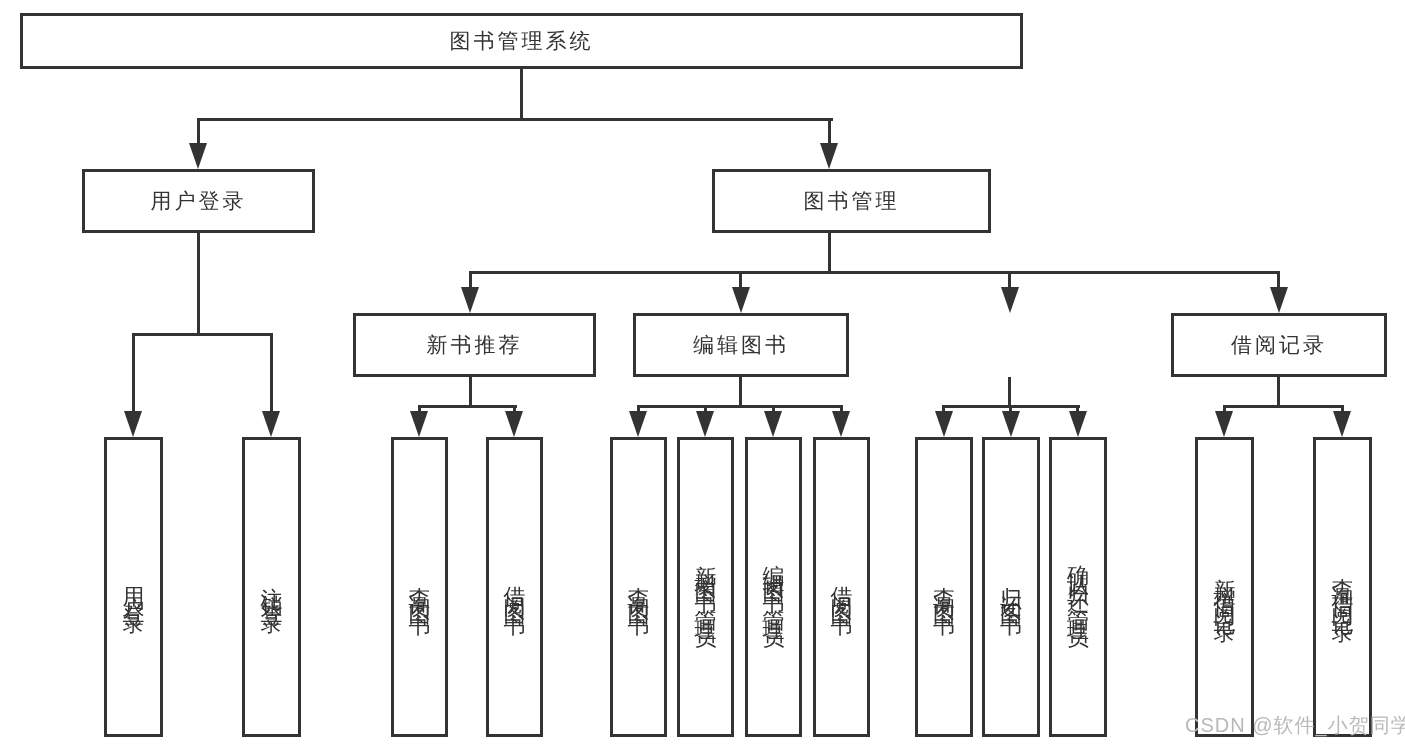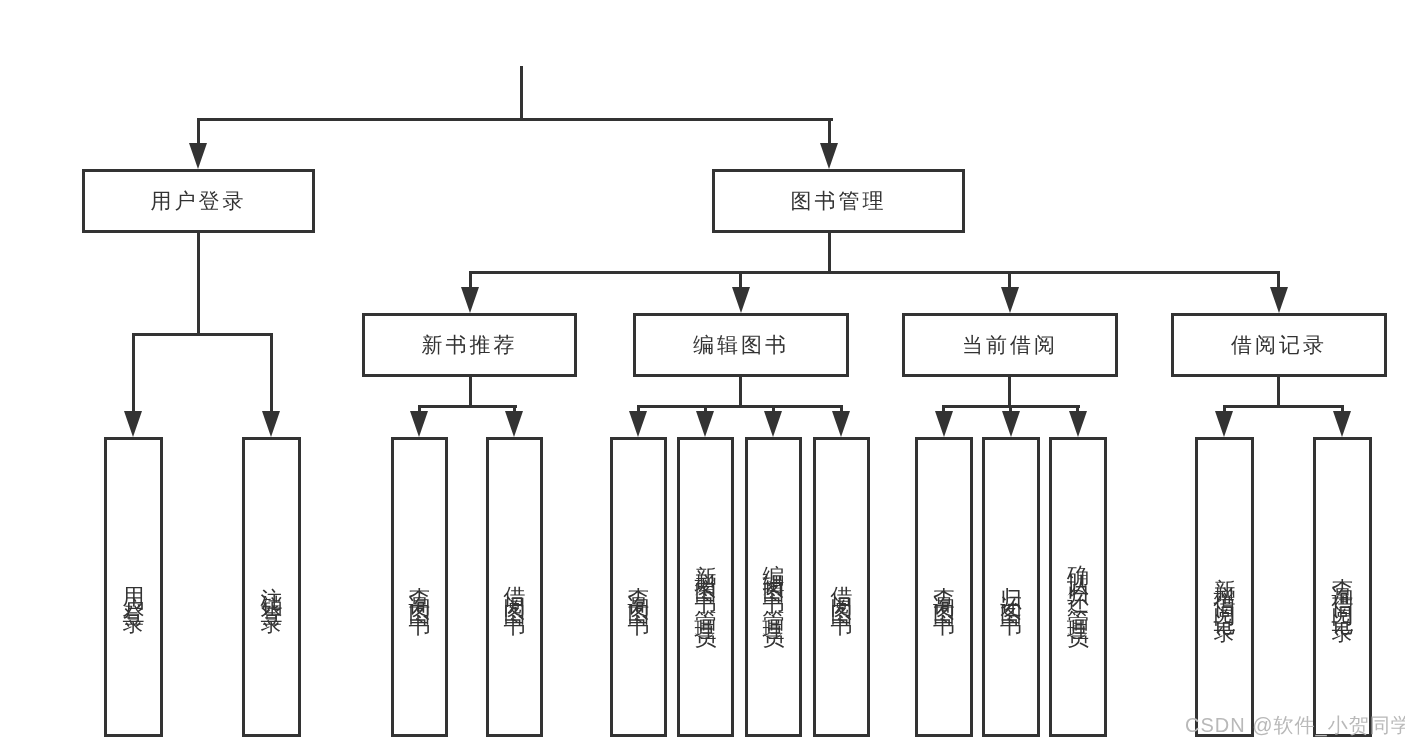--- a/index.html
+++ b/index.html
@@ -26,30 +26,30 @@
   .watermark {
     position:absolute; left:1185px; top:712px; color:#b9b9b9;
     font-size:20px; letter-spacing:1px; z-index:10; white-space:nowrap;
   }
 </style>
 </head>
 <body>
 
 <div class="stage">
 
+  <div class="node h" style="left:20px;top:13px;width:1003px;height:56px">图书管理系统</div>
 
   <div class="node h" style="left:82px;top:169px;width:233px;height:64px">用户登录</div>
 
-  <div class="node h" style="left:712px;top:169px;width:253px;height:64px">图书管理</div>
+  <div class="node h" style="left:712px;top:169px;width:279px;height:64px">图书管理</div>
 
-  <div class="node h" style="left:362px;top:313px;width:215px;height:64px">新书推荐</div>
+  <div class="node h" style="left:353px;top:313px;width:243px;height:64px">新书推荐</div>
 
   <div class="node h" style="left:633px;top:313px;width:216px;height:64px">编辑图书</div>
 
-  <div class="node h" style="left:902px;top:313px;width:216px;height:64px">当前借阅</div>
 
   <div class="node h" style="left:1171px;top:313px;width:216px;height:64px">借阅记录</div>
 
   <div class="node v" style="left:104px;top:437px;width:59px;height:300px">用户登录</div>
 
   <div class="node v" style="left:242px;top:437px;width:59px;height:300px">注销登录</div>
 
   <div class="node v" style="left:391px;top:437px;width:57px;height:300px">查询图书</div>
 
   <div class="node v" style="left:486px;top:437px;width:57px;height:300px">借阅图书</div>

